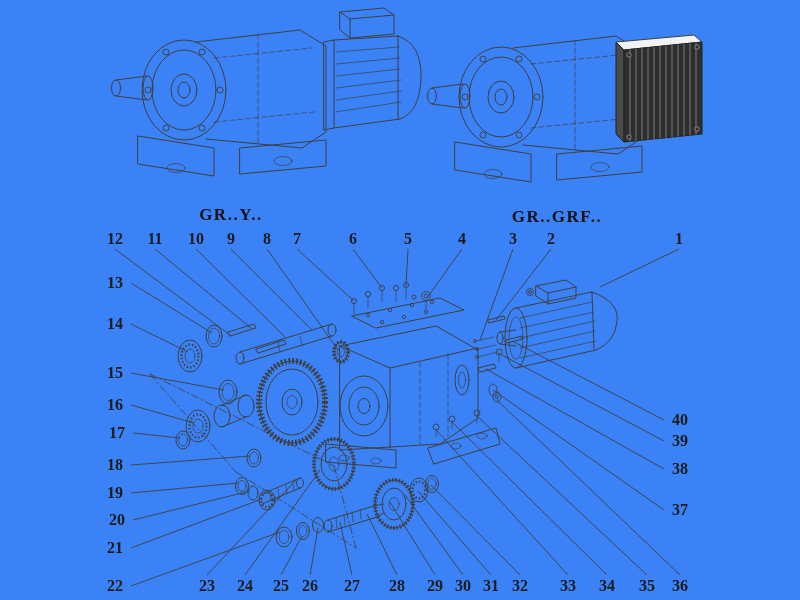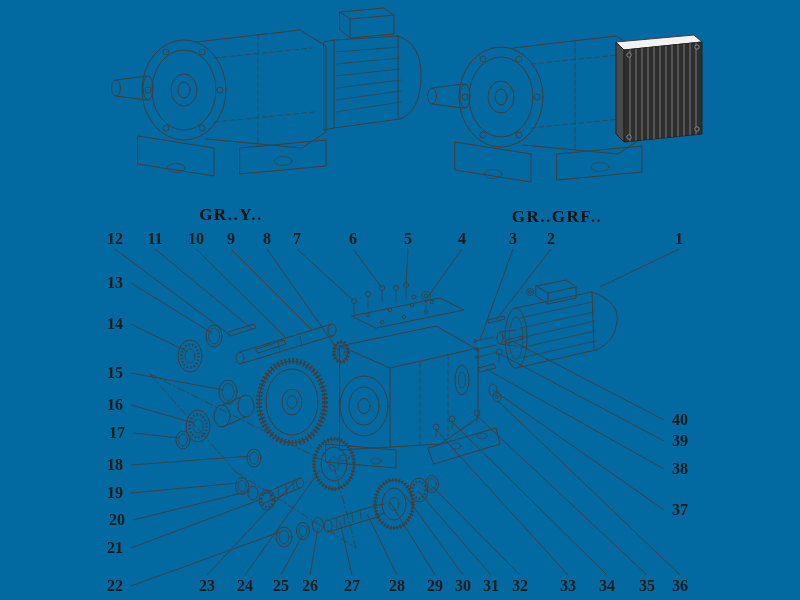--- a/index.html
+++ b/index.html
@@ -1,17 +1,17 @@
 <!DOCTYPE html>
 <html><head>
 <meta charset="utf-8">
 <style>
   html,body { margin:0; padding:0; background:#fff; }
   #page {
-    position:relative; width:800px; height:600px; background:#0369a1;
+    position:relative; width:800px; height:600px; background:#3b82f6;
     font-family:"Liberation Serif", serif; overflow:hidden;text-align:right;
   }
   svg { display:block; }
   .ln      { fill:none; stroke:#3f3f3f; stroke-width:1; stroke-linejoin:round; stroke-linecap:round; }
   .thin    { stroke-width:.7; }
   .dash    { stroke-dasharray:5 3; stroke-width:.7; }
   .dashdot { stroke-dasharray:8 3 1.5 3; stroke-width:.8; }
   .teeth   { fill:none; stroke:#3f3f3f; stroke-width:6; stroke-dasharray:1.8 2; }
   .teeth-sm{ fill:none; stroke:#3f3f3f; stroke-width:4; stroke-dasharray:1.5 1.8; }
   .balls-sm{ fill:none; stroke:#3f3f3f; stroke-width:2.2; stroke-dasharray:1.5 2; }

